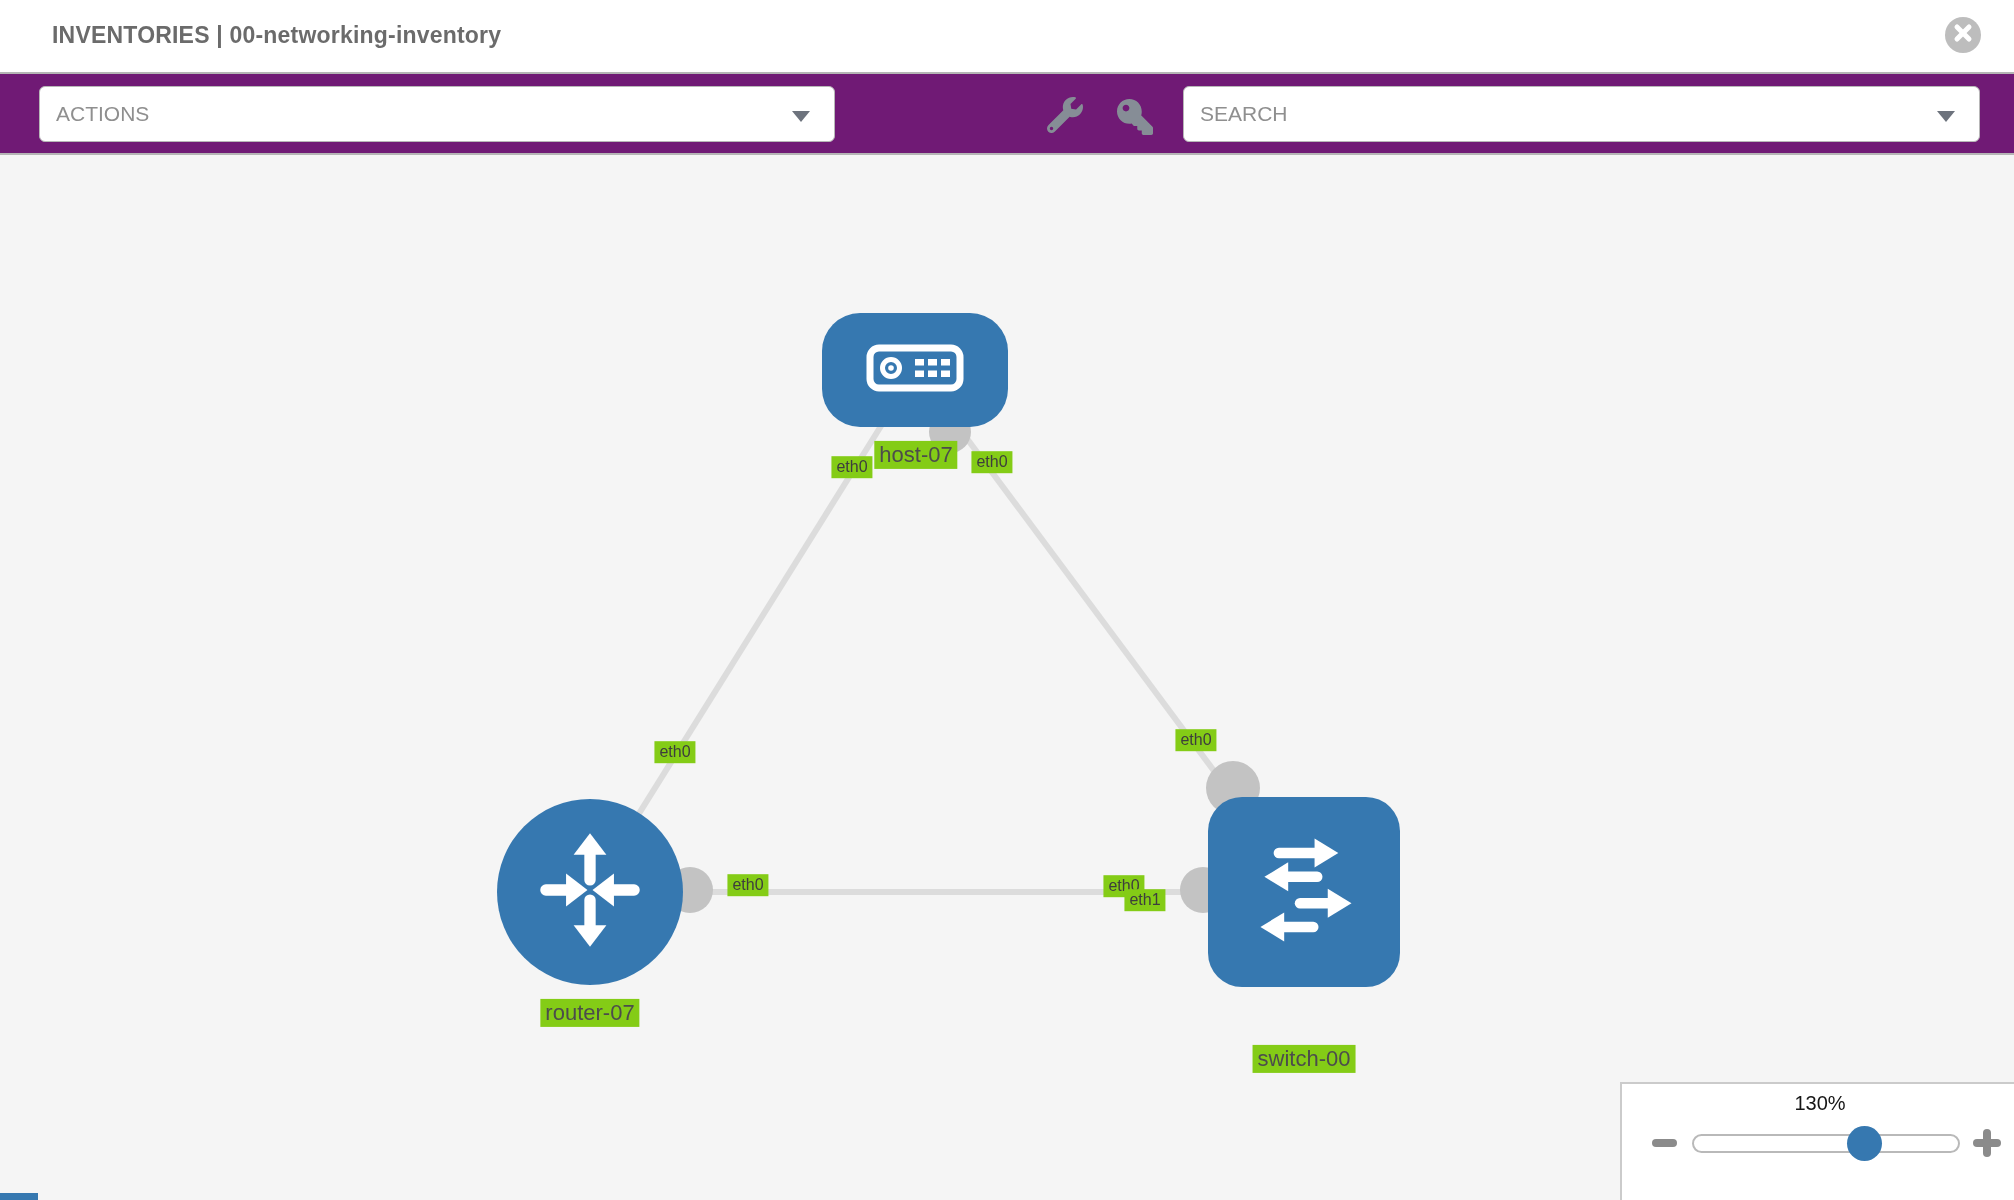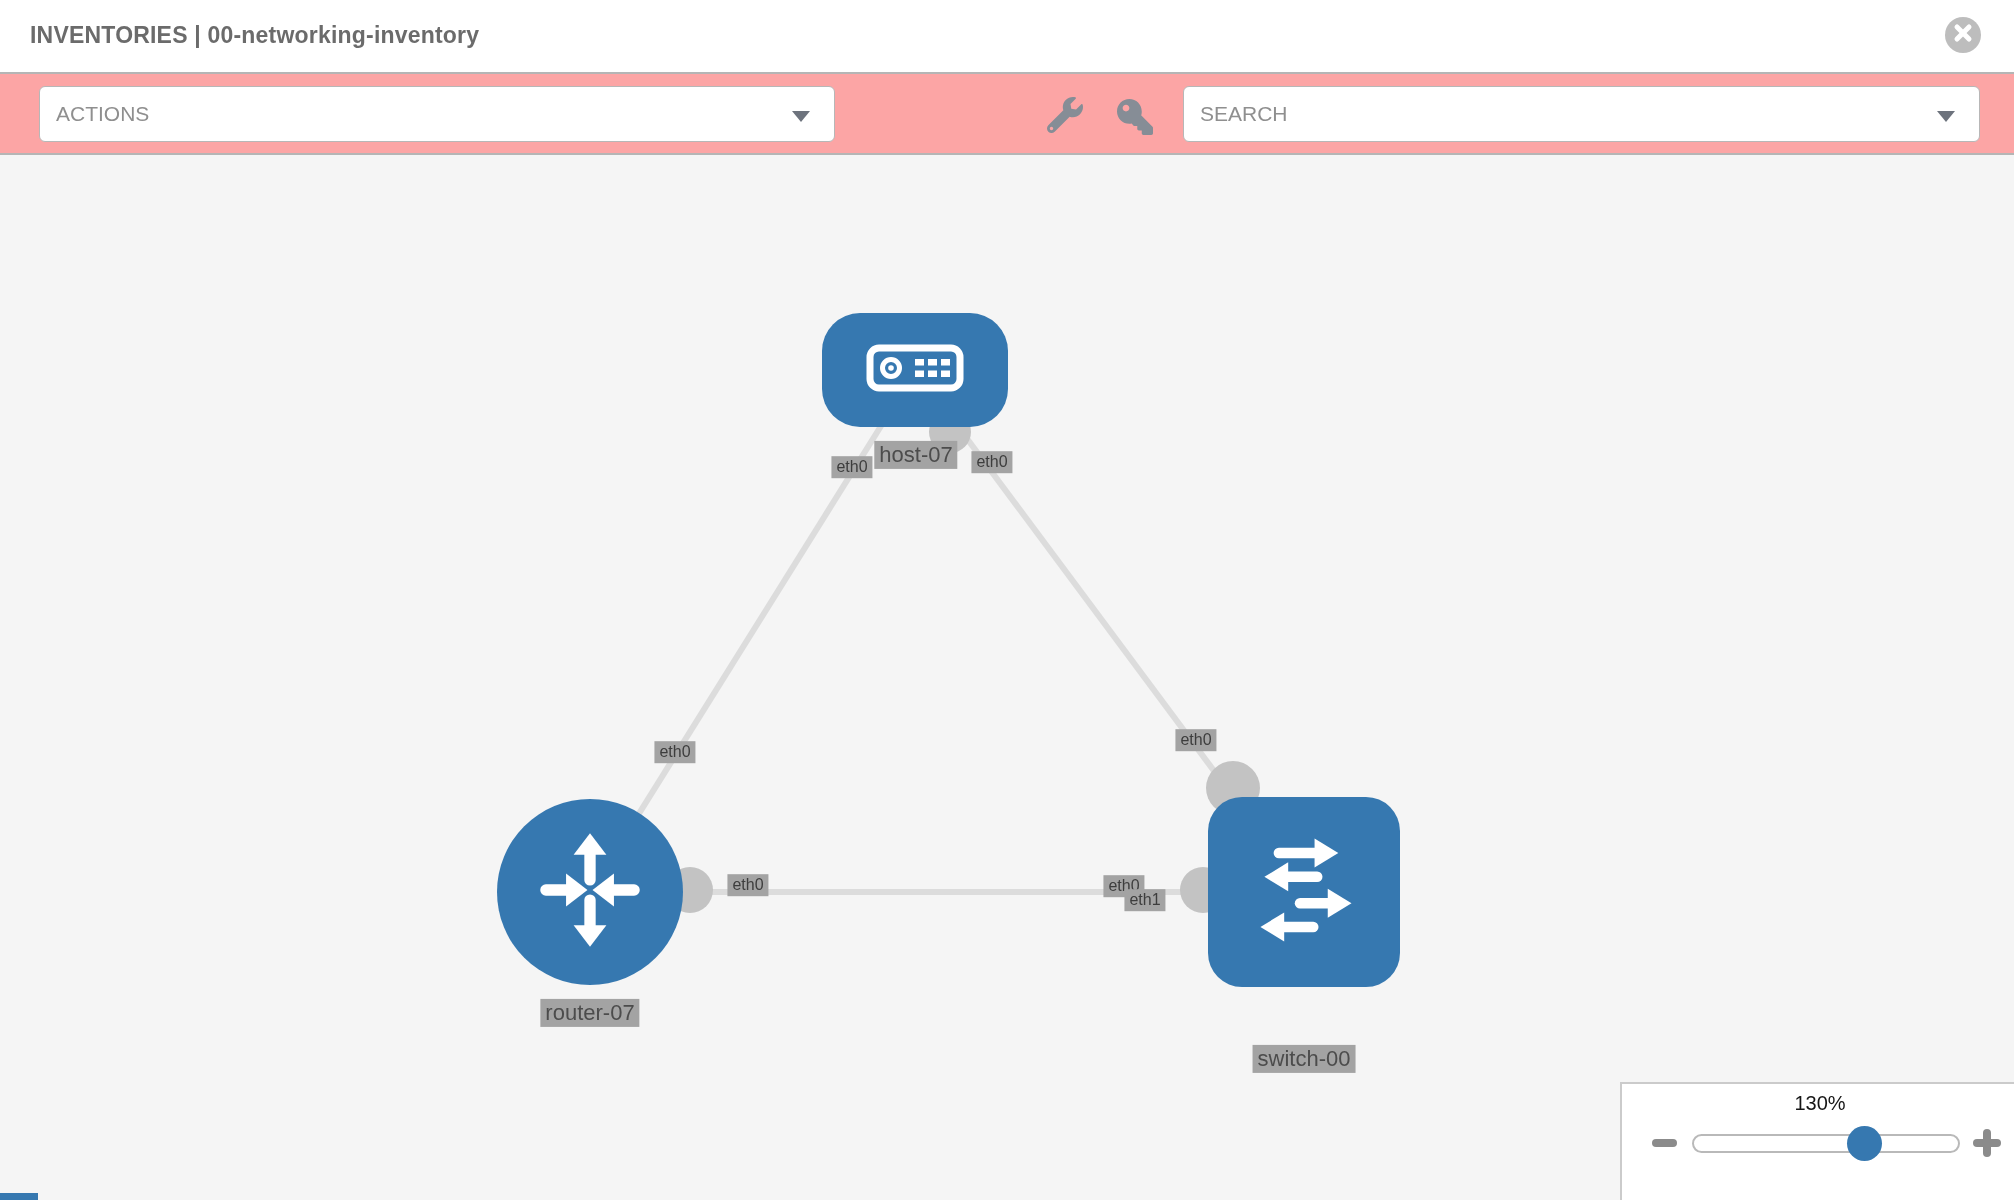--- a/index.html
+++ b/index.html
@@ -9,33 +9,33 @@
     background: #ffffff;
     position: relative;
   }
 
   
   .header {
     position: absolute; left: 0; top: 0; width: 2014px; height: 72px;
     background: #ffffff;
   }
   .page-title {
-    position: absolute; left: 30px; top: 22px;
+    position: absolute; left: 52px; top: 22px;
     font-size: 23px; font-weight: 700; color: #6b6b6b; letter-spacing: 0.2px;
   }
   .close-btn {
     position: absolute; left: 1945px; top: 17px; width: 36px; height: 36px;
     border-radius: 50%; background: #bdbdbd; cursor: pointer;
     display: flex; align-items: center; justify-content: center;
   }
 
   
   .toolbar {
     position: absolute; left: 0; top: 72px; width: 2014px; height: 83px;
-    background: #fca5a5;
+    background: #701a75;
     border-top: 2px solid #b5b5b5; border-bottom: 2px solid #b5b5b5;
   }
   .combo {
     position: absolute; top: 12px; height: 56px;
     background: #ffffff; border: 1px solid #b7b7b7; border-radius: 6px;
     font-size: 21px; color: #8f8f8f;
     display: flex; align-items: center; padding: 0 16px;
   }
   .combo-actions { left: 39px; width: 796px; }
   .combo-search  { left: 1183px; width: 797px; }
@@ -74,21 +74,21 @@
     left: 497px; top: 644px; width: 186px; height: 186px;
     background: #3678b0; border-radius: 50%;
   }
   .node-switch {
     left: 1208px; top: 642px; width: 192px; height: 190px;
     background: #3678b0; border-radius: 34px;
   }
 
   .chip {
     position: absolute; transform: translate(-50%, -50%);
-    background: #a3a3a3; color: #3d3d3d; white-space: nowrap;
+    background: #84cc16; color: #3d3d3d; white-space: nowrap;
     padding: 2px 5px; line-height: 1.1;
   }
   .node-label { font-size: 22px; color: #4c4c4c; z-index: 6; }
   .if-label { font-size: 16px; z-index: 5; }
   .if-label-top { z-index: 7; }
 
   
   .zoom-panel {
     position: absolute; left: 1620px; top: 1082px; width: 400px; height: 124px;
     background: #ffffff; border: 2px solid #cbcbcb;

